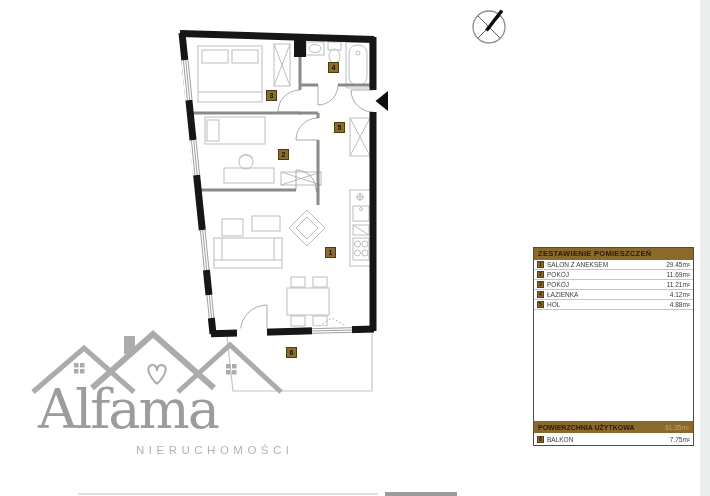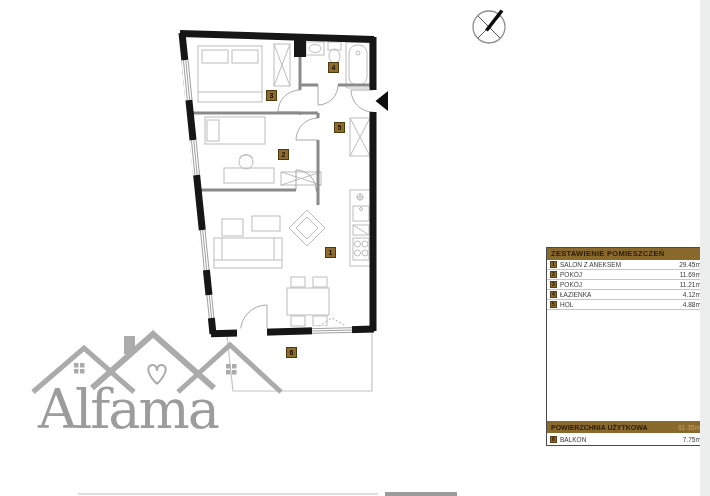--- a/index.html
+++ b/index.html
@@ -7,21 +7,21 @@
          font-family:"Liberation Sans",sans-serif;}
   svg{position:absolute;left:0;top:0;}
 
   
   .marker{position:absolute;width:11px;height:11px;background:#8d6c2e;border:1px solid #4f3a10;
           box-sizing:border-box;color:#171007;font-weight:bold;font-size:7px;line-height:9px;
           text-align:center;}
 
   
   .legend{position:absolute;left:533px;top:247px;width:161px;background:#ffffff;
-          border:1px solid #4a4a4a;box-sizing:border-box;margin-left:13px;}
+          border:1px solid #4a4a4a;box-sizing:border-box;}
   .legend-header{background:#8a692d;color:#2a1c05;font-size:7.5px;font-weight:bold;
                  letter-spacing:.3px;padding:2px 4px;height:12px;box-sizing:border-box;line-height:8px;}
   .legend-row{display:flex;align-items:center;height:10px;border-bottom:1px solid #c6c6c6;
               padding:0 3px;gap:3px;font-size:6.5px;color:#3a3a3a;box-sizing:border-box;}
   .mini{width:7px;height:7px;background:#8d6c2e;border:1px solid #574015;box-sizing:border-box;
         color:#171007;font-size:5px;font-weight:bold;line-height:5px;text-align:center;flex:0 0 auto;}
   .legend-label{white-space:nowrap;overflow:hidden;}
   .legend-value{margin-left:auto;color:#3a3a3a;}
   .legend-spacer{height:111px;background:#fff;}
   .legend-total{display:flex;align-items:center;background:#8a692d;height:12px;padding:0 4px;
@@ -227,17 +227,18 @@
     </div>
 
     <div class="legend-row balcony">
       <span class="mini">6</span>
       <span class="legend-label">BALKON</span>
       <span class="legend-value">7.75m²</span>
     </div>
   </div>
 
   <div class="brand">Alfama</div>
+  <div class="brand-sub">NIERUCHOMOŚCI</div>
 
   <div class="right-strip"></div>
   <div class="foot-faint"></div>
   <div class="foot-dark"></div>
 </div>
 
 </body></html>

